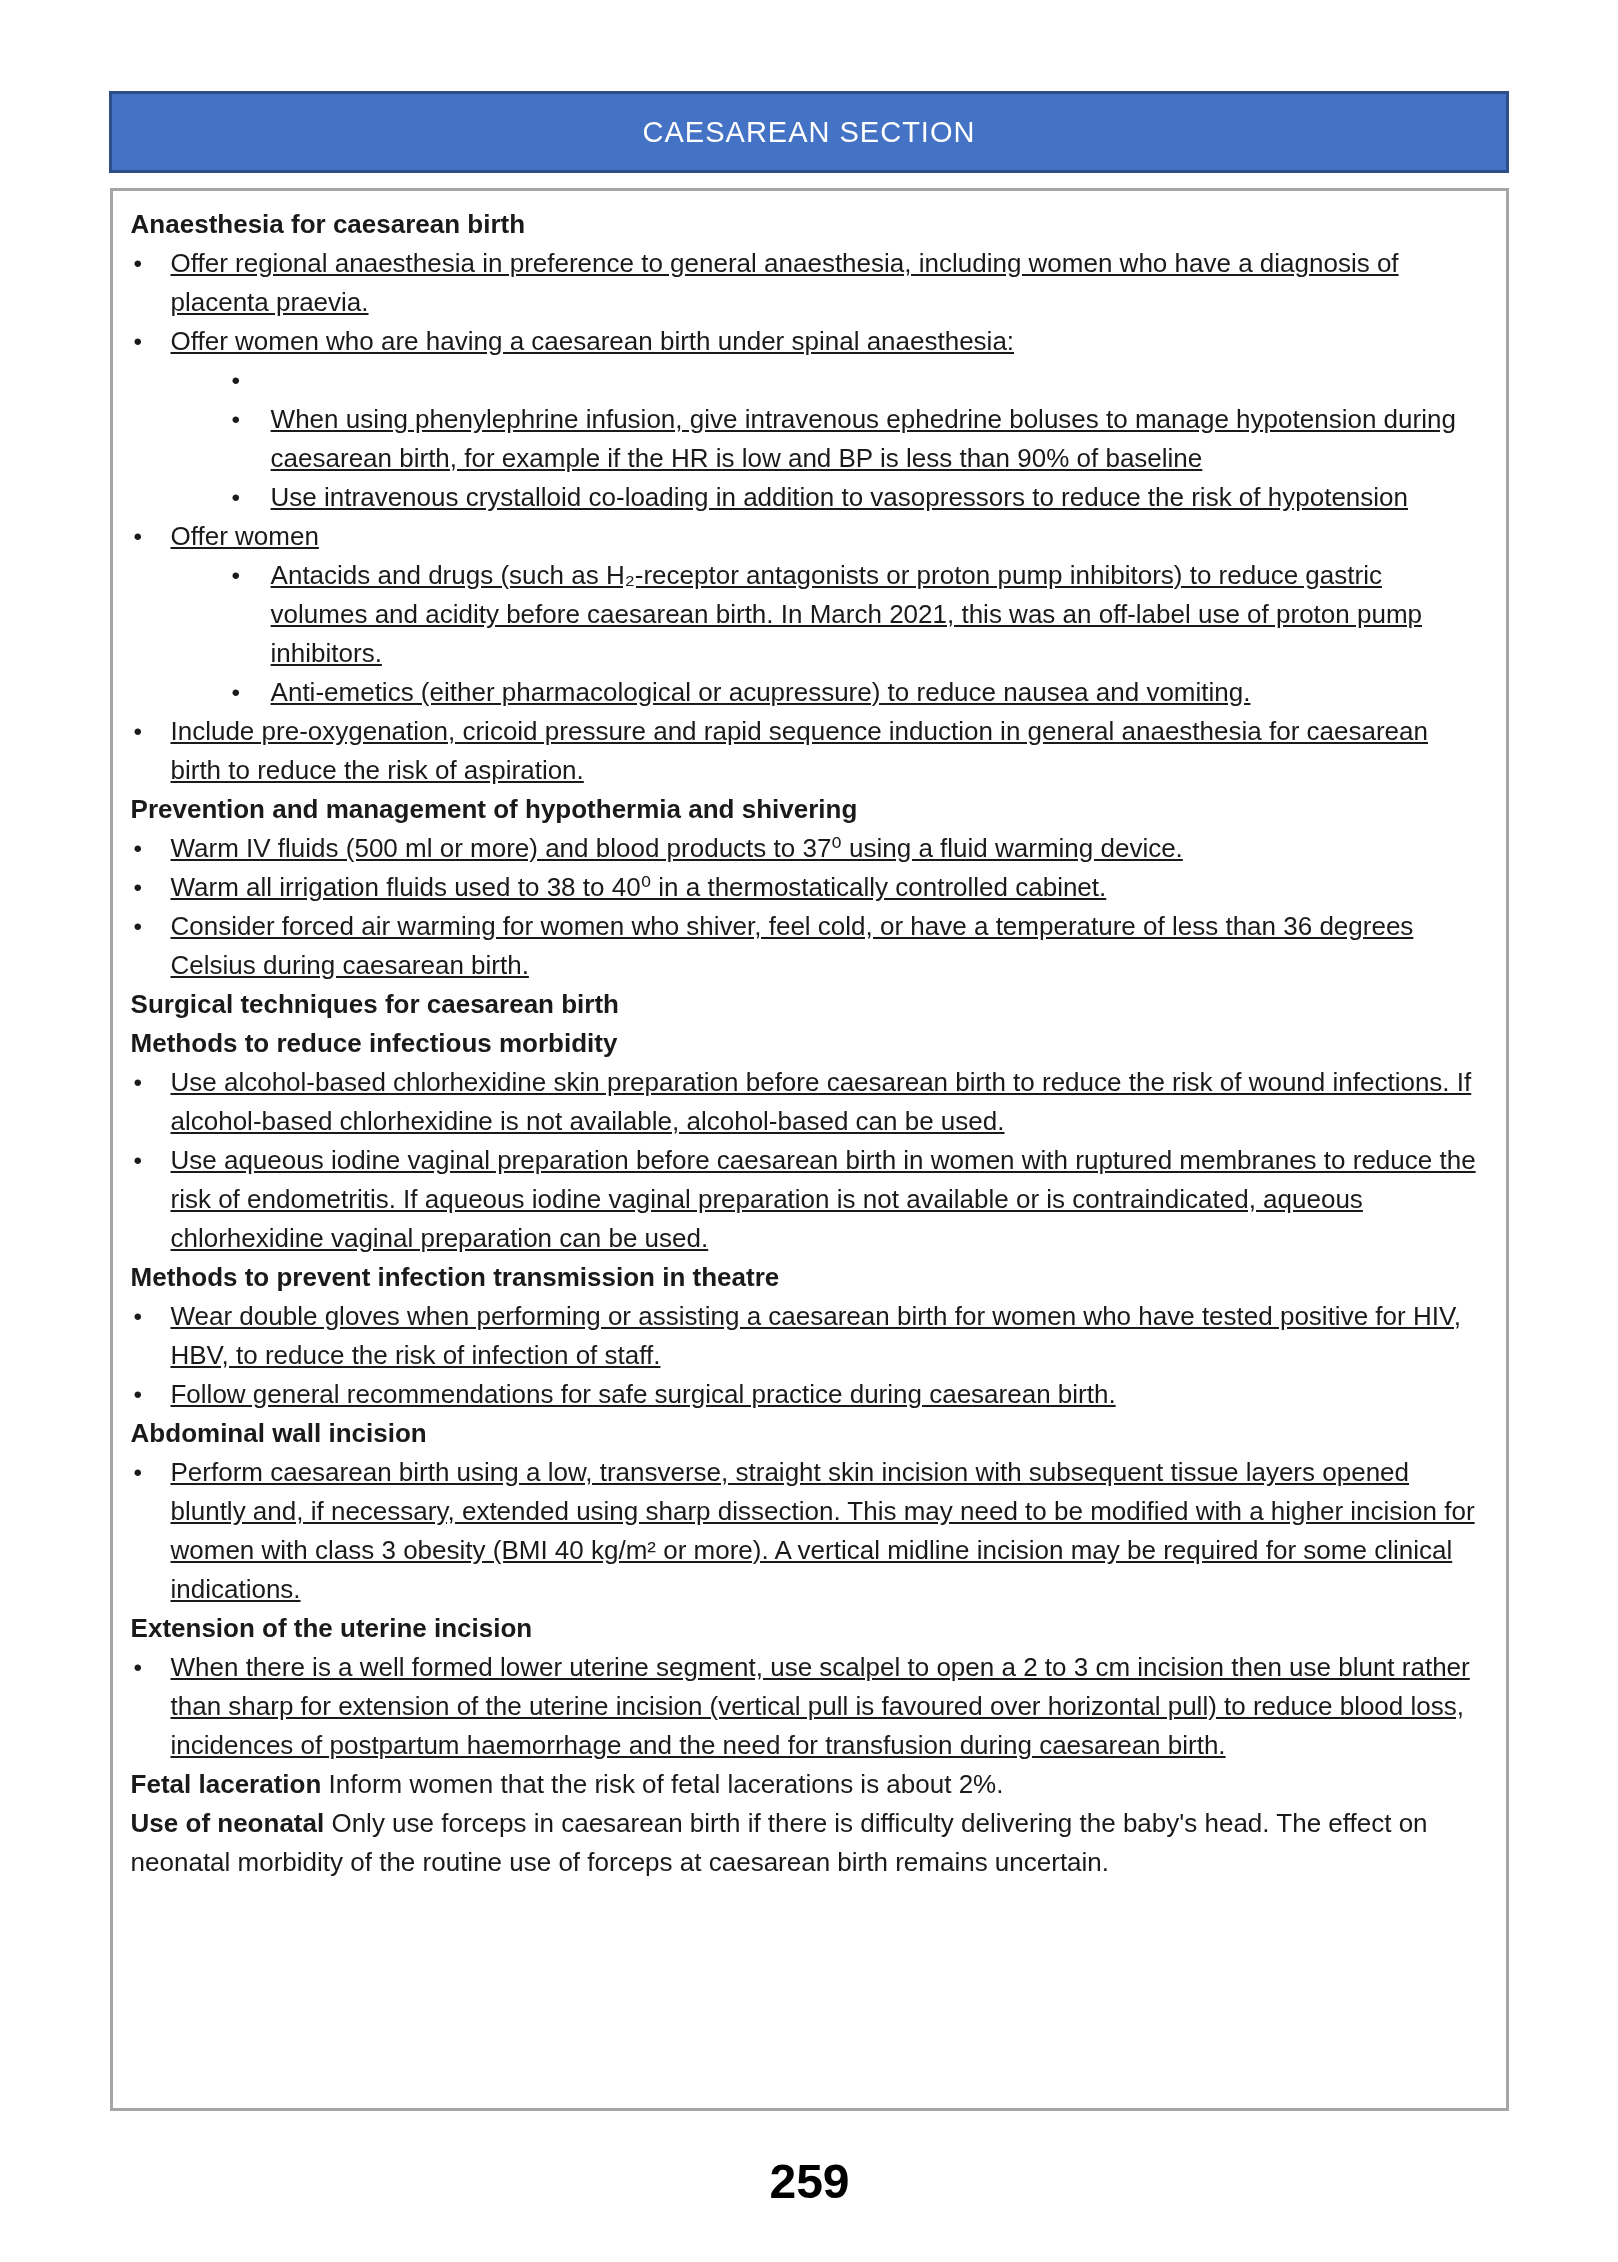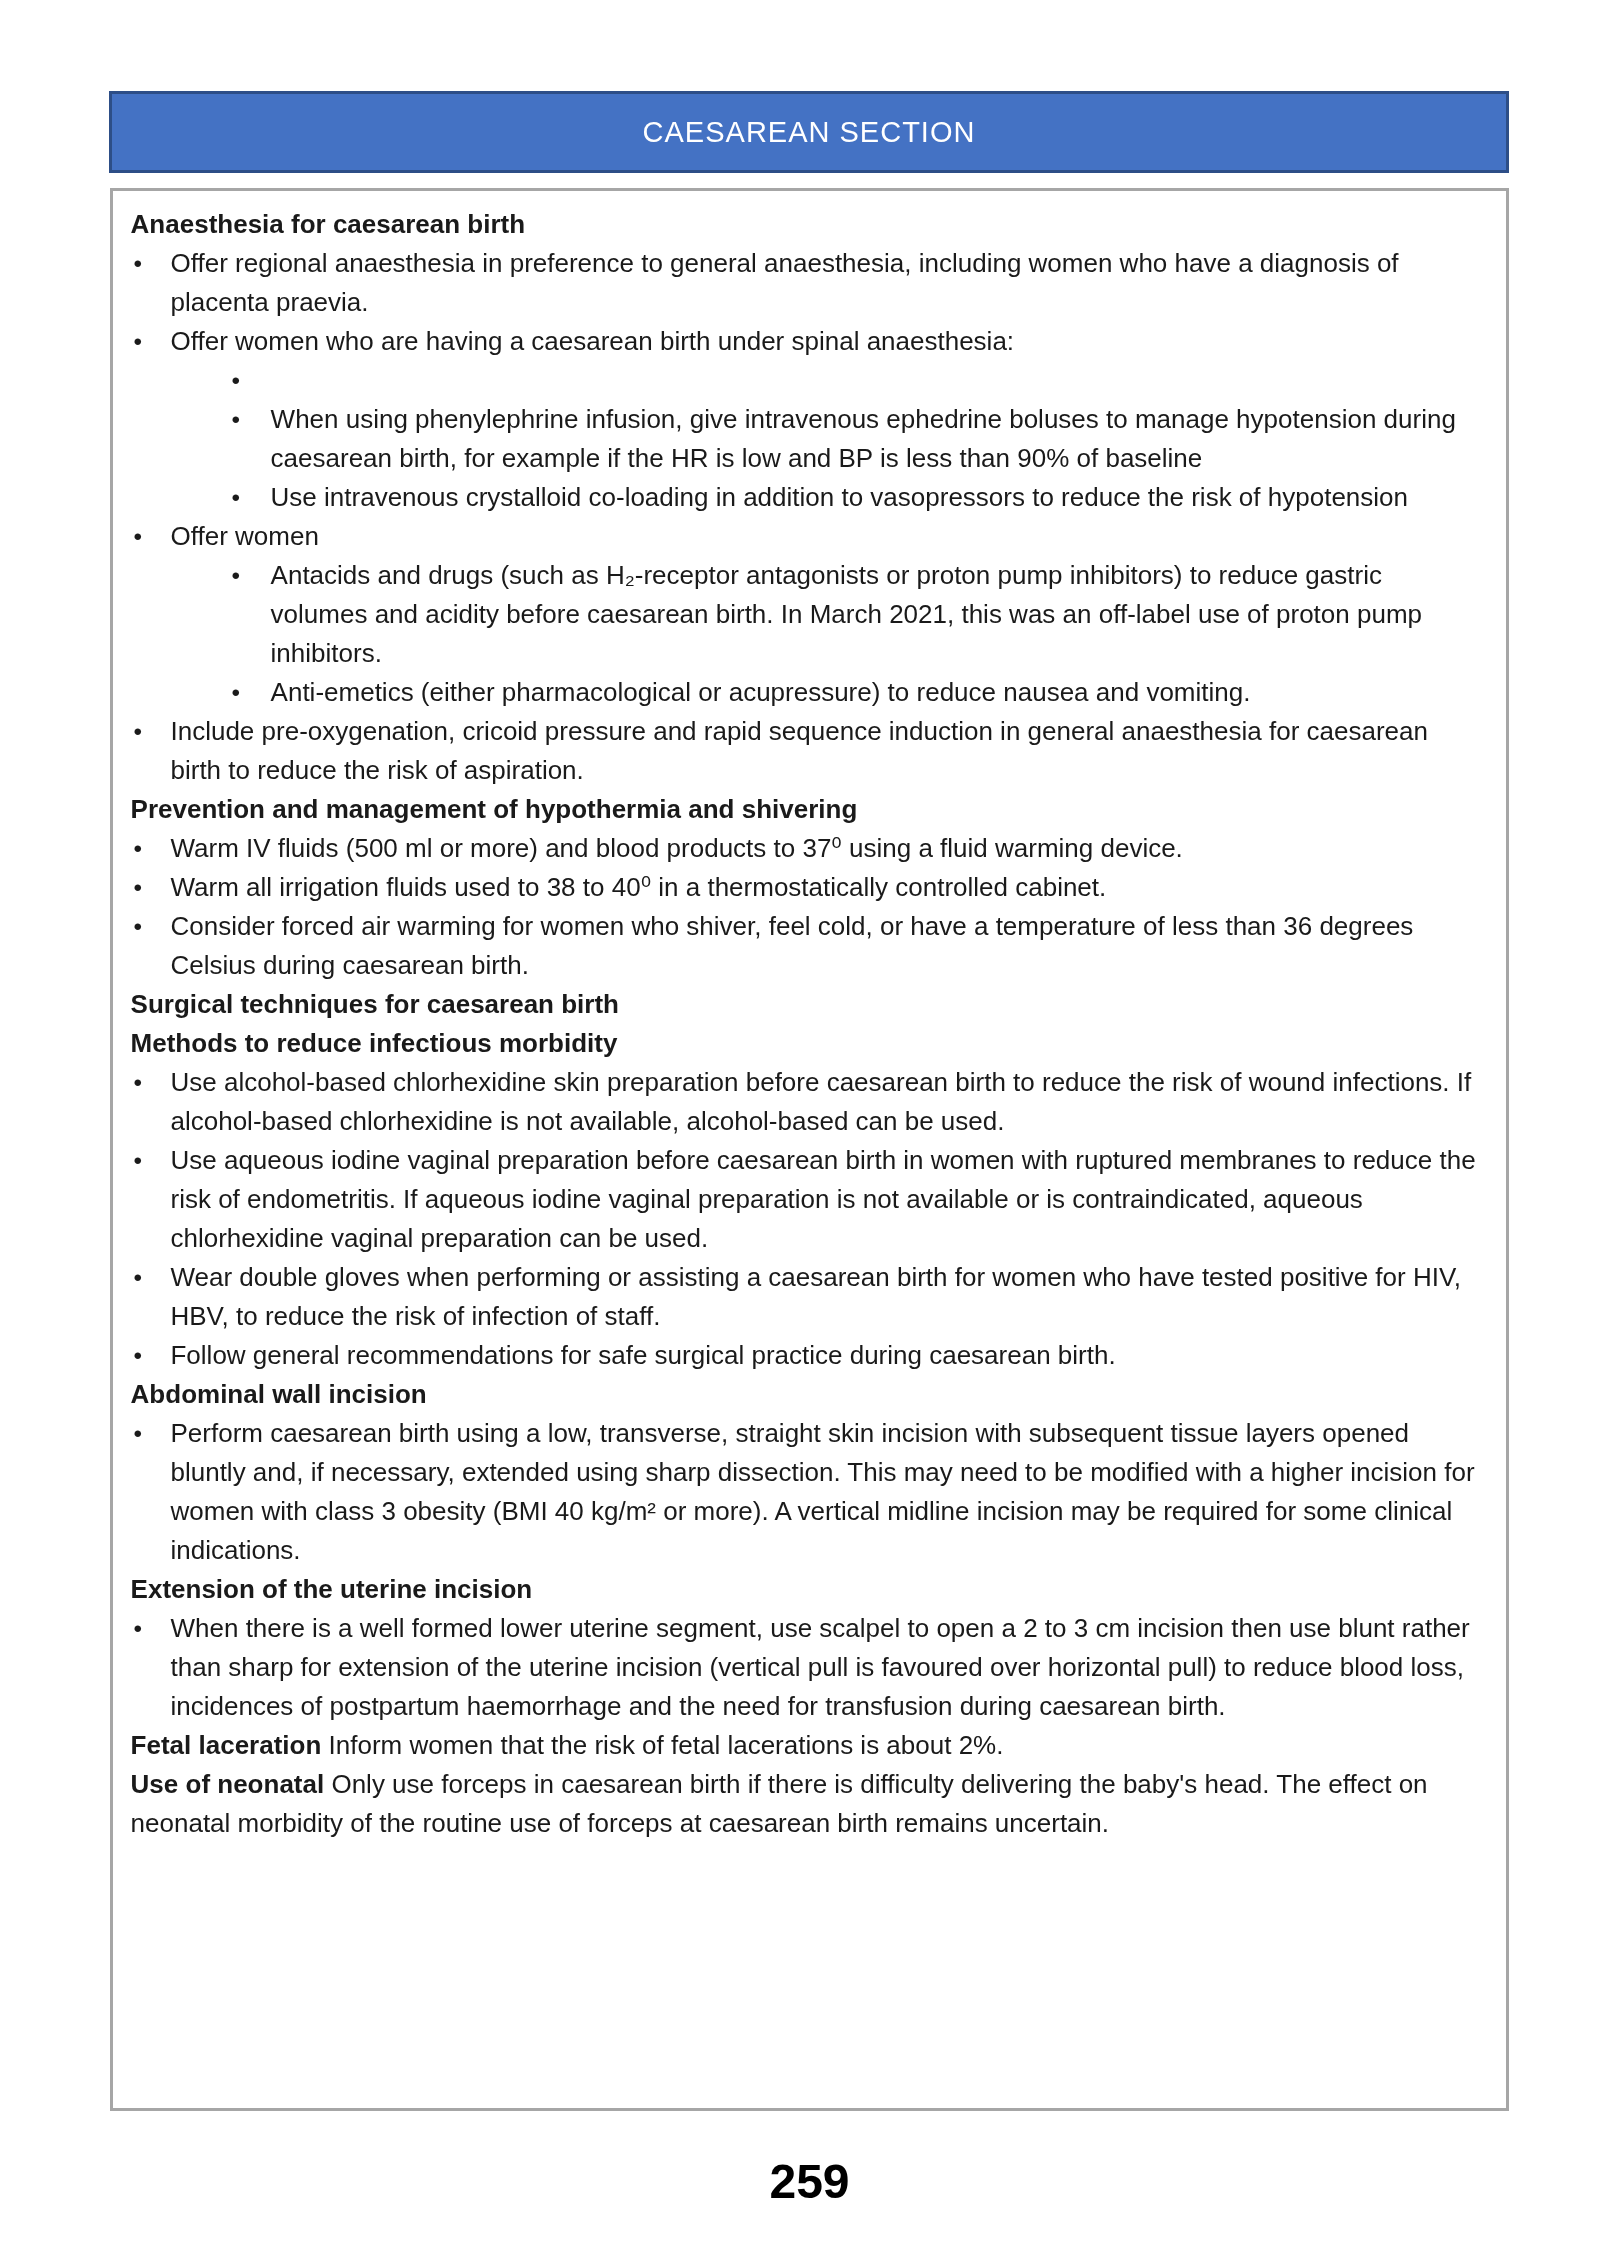--- a/index.html
+++ b/index.html
@@ -38,21 +38,21 @@
     line-height: 39px;
   }
   .h { font-weight: bold; }
   .li { display: flex; }
   .li .bullet {
     box-sizing: border-box;
     font-size: 24.4px;
   }
   .l1 .bullet { flex: 0 0 37px; margin-left: 2.9px; }
   .l2 .bullet { flex: 0 0 39px; margin-left: 101px; }
-  .li .t { flex: 1; }
+  .li .t { flex: 1; text-decoration: underline; }
   .pagenum {
     margin-top: 43px;
     text-align: center;
     font-size: 48px;
     font-weight: bold;
     color: #000000;
   }
 </style>
 </head>
 <body>
@@ -135,20 +135,21 @@
     <div class="li l1">
         <span class="bullet">•</span>
         <span class="t">Use alcohol-based chlorhexidine skin preparation before caesarean birth to reduce the risk of wound infections. If alcohol-based chlorhexidine is not available, alcohol-based can be used.</span>
       </div>
 
     <div class="li l1">
         <span class="bullet">•</span>
         <span class="t">Use aqueous iodine vaginal preparation before caesarean birth in women with ruptured membranes to reduce the risk of endometritis. If aqueous iodine vaginal preparation is not available or is contraindicated, aqueous chlorhexidine vaginal preparation can be used.</span>
       </div>
 
+    <div class="h">Methods to prevent infection transmission in theatre</div>
 
     <div class="li l1">
         <span class="bullet">•</span>
         <span class="t">Wear double gloves when performing or assisting a caesarean birth for women who have tested positive for HIV, HBV, to reduce the risk of infection of staff.</span>
       </div>
 
     <div class="li l1">
         <span class="bullet">•</span>
         <span class="t">Follow general recommendations for safe surgical practice during caesarean birth.</span>
       </div>

